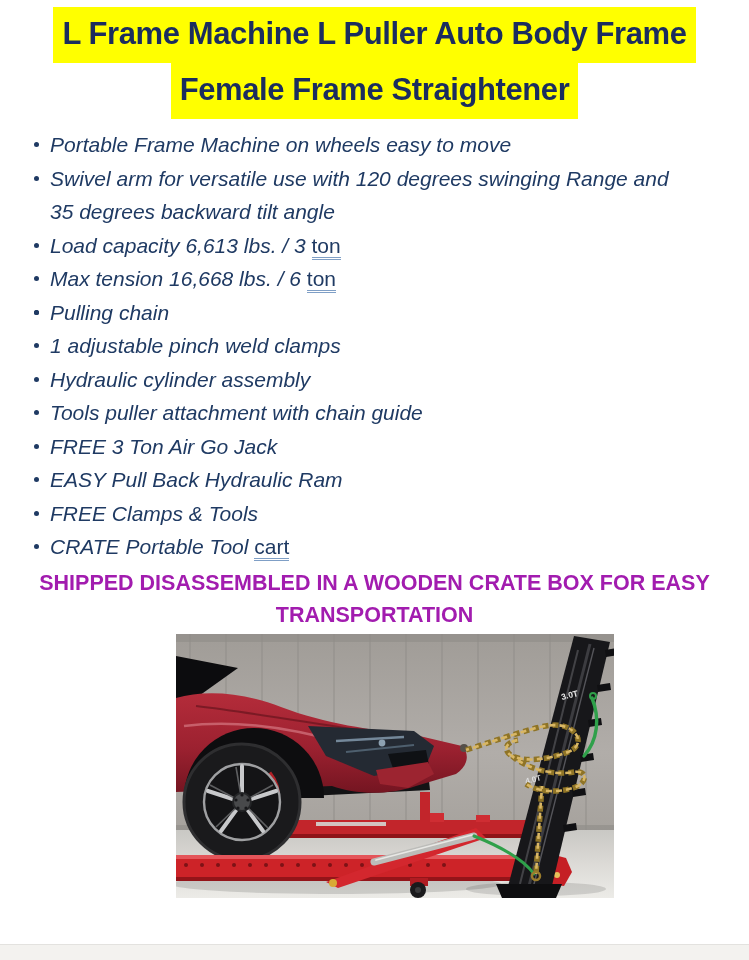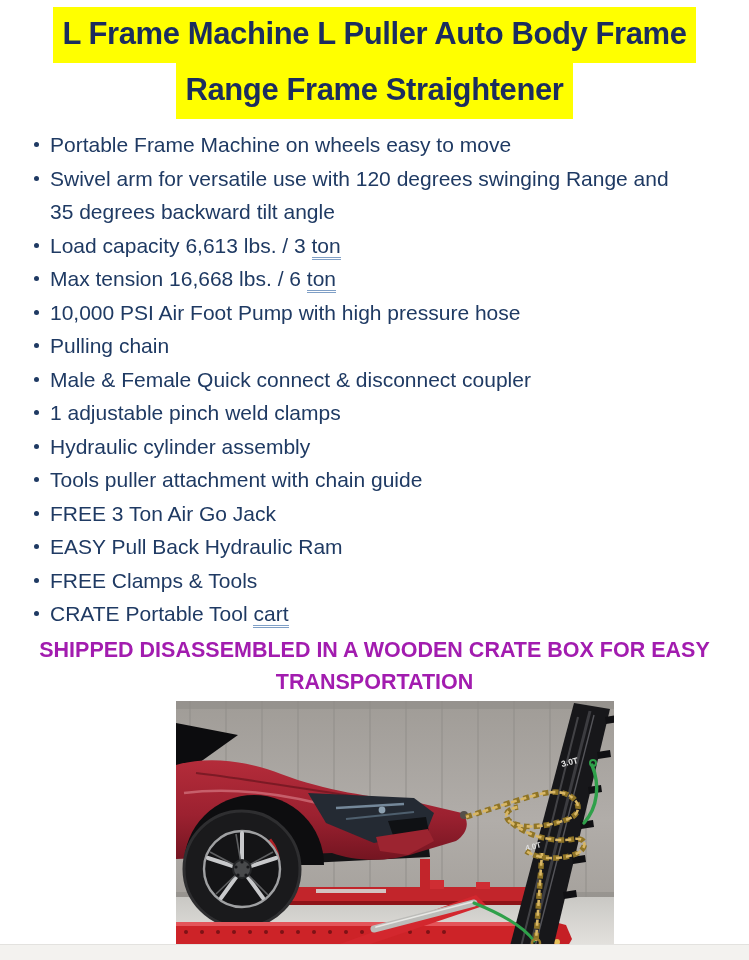--- a/index.html
+++ b/index.html
@@ -35,21 +35,21 @@
     line-height:33.5px;
     color:#1f3a63;
   }
   ul.features li .bullet-dot{
     position:absolute;
     left:4px;top:14px;
     width:5px;height:5px;
     border-radius:50%;
     background:#1f3a63;
   }
-  ul.features li .ft{ white-space:pre; }
+  ul.features li .ft{ white-space:pre;font-style:italic; }
   .dul{ border-bottom:3px double #7f9fc6; padding-bottom:0px;margin-top:7px; }
   .dul:empty{ display:none; border:none; }
   
   .ship-note{
     margin-top:3px;
     text-align:center;
     font-weight:bold;
     font-size:21.5px;
     line-height:32px;
     color:#a21caf;
@@ -72,32 +72,31 @@
     border-top:1px solid #e3e2df;
   }
 </style>
 </head>
 <body>
 
 <div class="page">
 
   <div class="title-block">
     <div class="title-line"><span class="hl">L Frame Machine L Puller Auto Body Frame</span></div>
-    <div class="title-line"><span class="hl">Range Frame Straightener</span></div>
+    <div class="title-line"><span class="hl">Female Frame Straightener</span></div>
   </div>
 
   <ul class="features">
     <li><span class="bullet-dot"></span><span class="ft">Portable Frame Machine on wheels easy to move</span></li>
     <li><span class="bullet-dot"></span><span class="ft">Swivel arm for versatile use with 120 degrees swinging Range and
 35 degrees backward tilt angle</span></li>
     <li><span class="bullet-dot"></span><span class="ft">Load capacity 6,613 lbs. / 3 </span><span class="dul">ton</span></li>
     <li><span class="bullet-dot"></span><span class="ft">Max tension 16,668 lbs. / 6 </span><span class="dul">ton</span></li>
-    <li><span class="bullet-dot"></span><span class="ft">10,000 PSI Air Foot Pump with high pressure hose</span></li>
+    <li><span class="bullet-dot"></span></li>
     <li><span class="bullet-dot"></span><span class="ft">Pulling chain</span></li>
-    <li><span class="bullet-dot"></span><span class="ft">Male &amp; Female Quick connect &amp; disconnect coupler</span></li>
     <li><span class="bullet-dot"></span><span class="ft">1 adjustable pinch weld clamps</span></li>
     <li><span class="bullet-dot"></span><span class="ft">Hydraulic cylinder assembly</span></li>
     <li><span class="bullet-dot"></span><span class="ft">Tools puller attachment with chain guide</span></li>
     <li><span class="bullet-dot"></span><span class="ft">FREE 3 Ton Air Go Jack</span></li>
     <li><span class="bullet-dot"></span><span class="ft">EASY Pull Back Hydraulic Ram</span></li>
     <li><span class="bullet-dot"></span><span class="ft">FREE Clamps &amp; Tools</span></li>
     <li><span class="bullet-dot"></span><span class="ft">CRATE Portable Tool </span><span class="dul">cart</span></li>
   </ul>
 
   <div class="ship-note">SHIPPED DISASSEMBLED IN A WOODEN CRATE BOX FOR EASY

